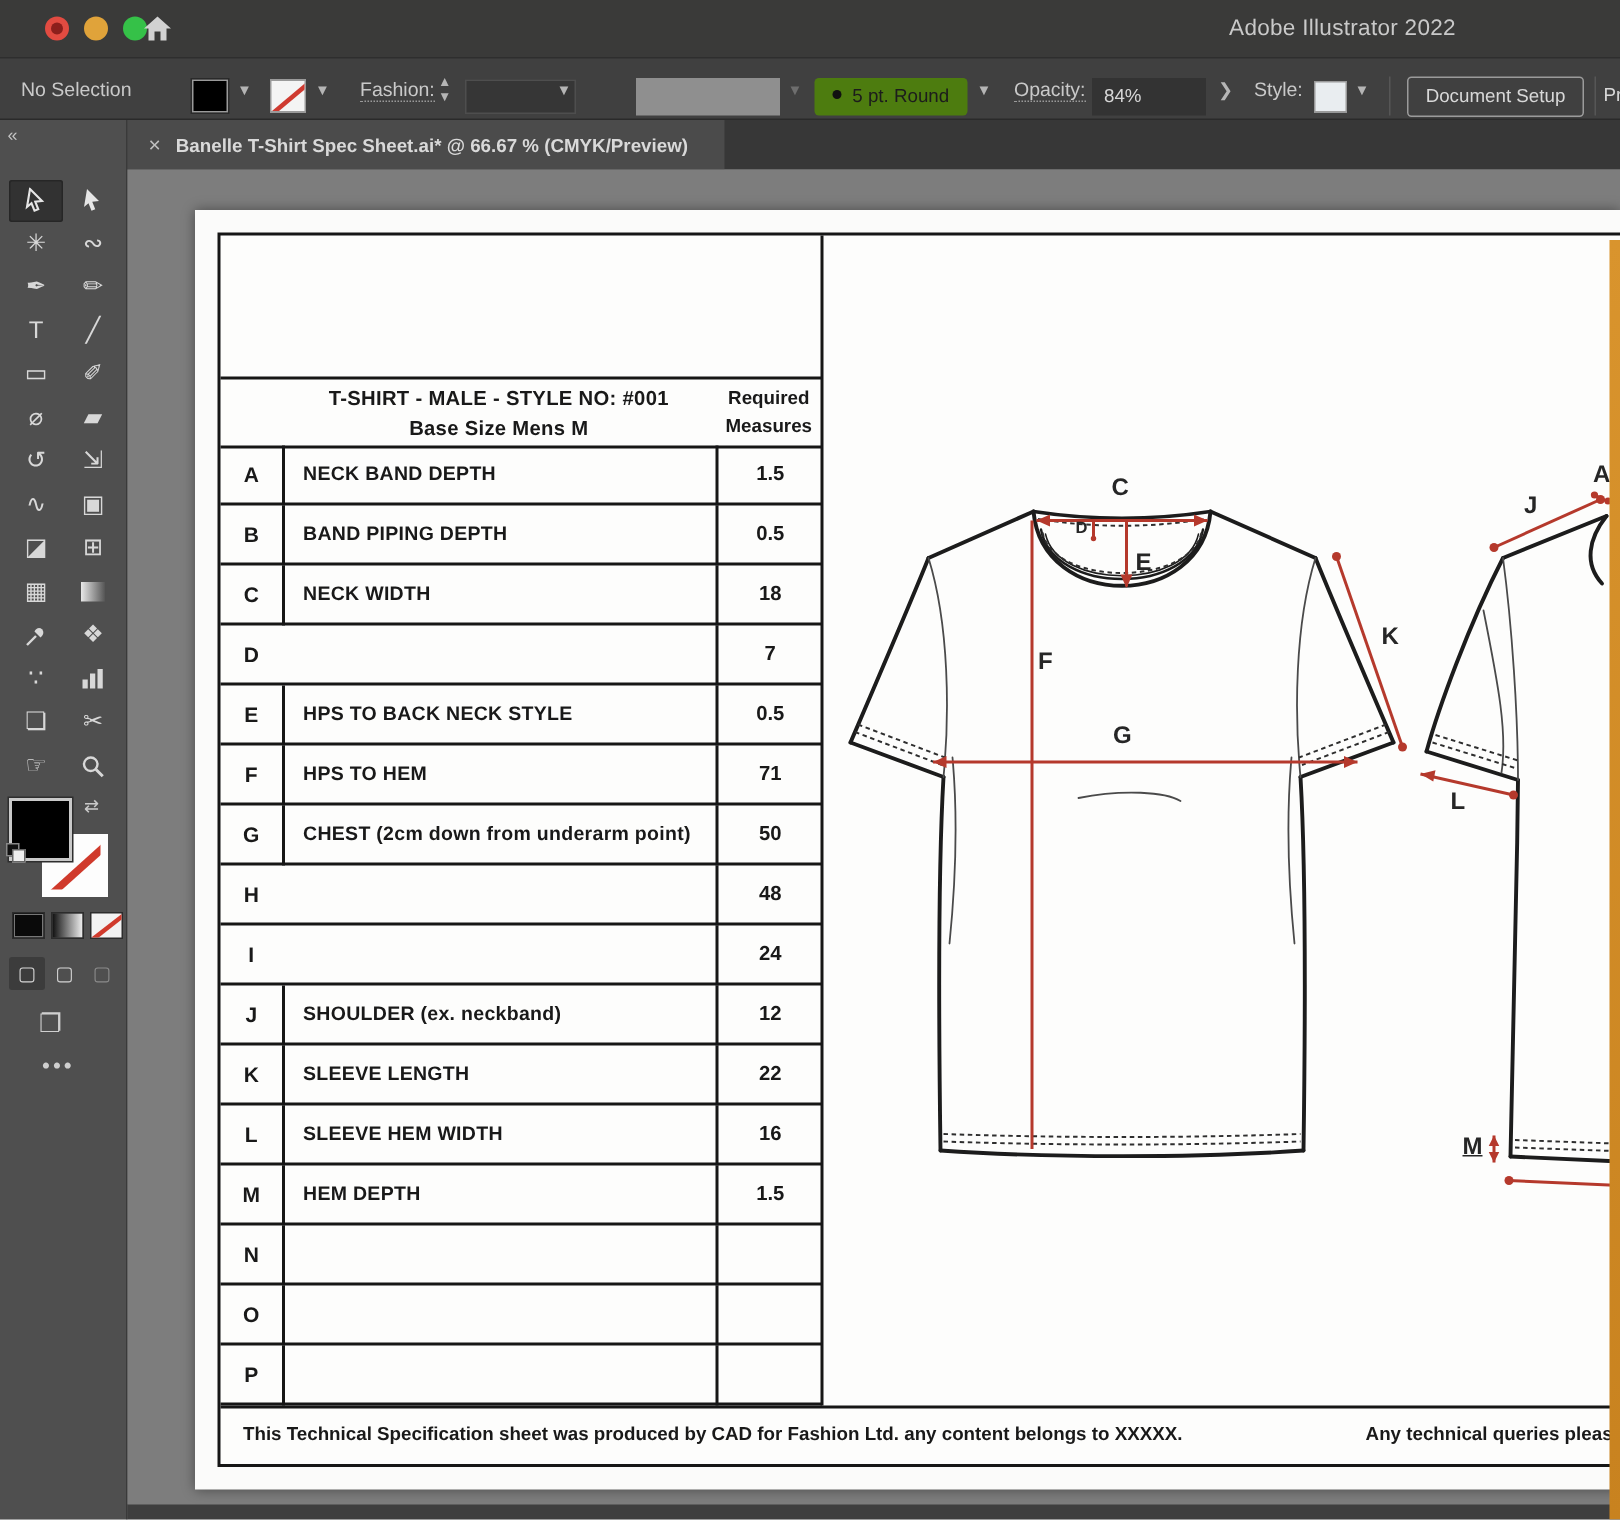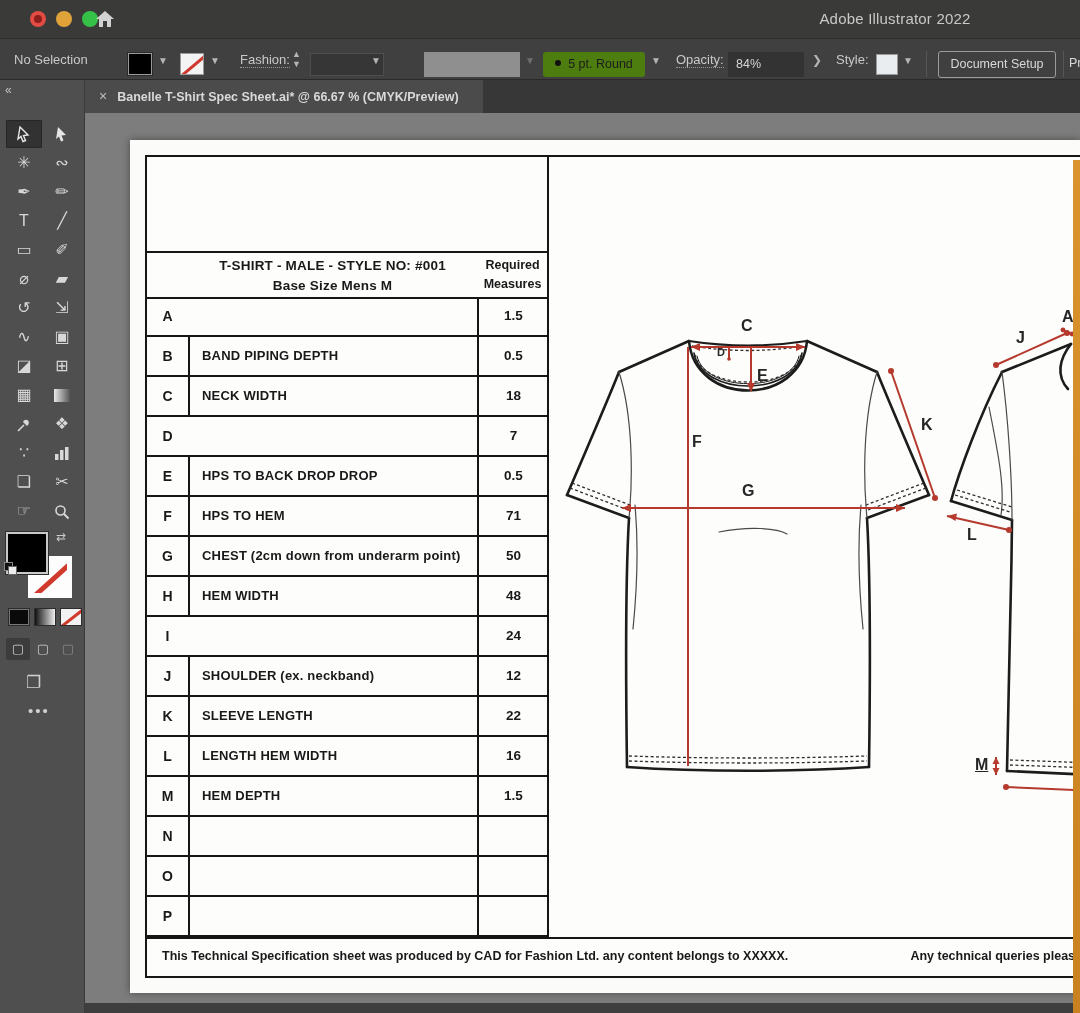--- a/index.html
+++ b/index.html
@@ -226,73 +226,73 @@
       <div>Base Size Mens M</div>
     </div>
     <div id="required-head" class="abs">
       <div>Required</div>
       <div>Measures</div>
     </div>
 
     <div id="rows" class="abs">
         <div class="trow" style="top: 0px;">
           <div class="cell-letter">A</div>
+          <div class="cell-desc">NECK BAND DEPTH</div>
           <div class="cell-val">1.5</div>
         </div>
         <div class="trow" style="top: 40px;">
           <div class="cell-letter">B</div>
           <div class="cell-desc">BAND PIPING DEPTH</div>
           <div class="cell-val">0.5</div>
         </div>
         <div class="trow" style="top: 80px;">
           <div class="cell-letter">C</div>
           <div class="cell-desc">NECK WIDTH</div>
           <div class="cell-val">18</div>
         </div>
         <div class="trow" style="top: 120px;">
           <div class="cell-letter">D</div>
           <div class="cell-val">7</div>
         </div>
         <div class="trow" style="top: 160px;">
           <div class="cell-letter">E</div>
-          <div class="cell-desc">HPS TO BACK DROP DROP</div>
+          <div class="cell-desc">HPS TO BACK NECK STYLE</div>
           <div class="cell-val">0.5</div>
         </div>
         <div class="trow" style="top: 200px;">
           <div class="cell-letter">F</div>
           <div class="cell-desc">HPS TO HEM</div>
           <div class="cell-val">71</div>
         </div>
         <div class="trow" style="top: 240px;">
           <div class="cell-letter">G</div>
           <div class="cell-desc">CHEST (2cm down from underarm point)</div>
           <div class="cell-val">50</div>
         </div>
         <div class="trow" style="top: 280px;">
           <div class="cell-letter">H</div>
-          <div class="cell-desc">HEM WIDTH</div>
           <div class="cell-val">48</div>
         </div>
         <div class="trow" style="top: 320px;">
           <div class="cell-letter">I</div>
           <div class="cell-val">24</div>
         </div>
         <div class="trow" style="top: 360px;">
           <div class="cell-letter">J</div>
           <div class="cell-desc">SHOULDER (ex. neckband)</div>
           <div class="cell-val">12</div>
         </div>
         <div class="trow" style="top: 400px;">
           <div class="cell-letter">K</div>
           <div class="cell-desc">SLEEVE LENGTH</div>
           <div class="cell-val">22</div>
         </div>
         <div class="trow" style="top: 440px;">
           <div class="cell-letter">L</div>
-          <div class="cell-desc">LENGTH HEM WIDTH</div>
+          <div class="cell-desc">SLEEVE HEM WIDTH</div>
           <div class="cell-val">16</div>
         </div>
         <div class="trow" style="top: 480px;">
           <div class="cell-letter">M</div>
           <div class="cell-desc">HEM DEPTH</div>
           <div class="cell-val">1.5</div>
         </div>
         <div class="trow" style="top: 520px;">
           <div class="cell-letter">N</div>
           <div class="cell-desc"></div>

